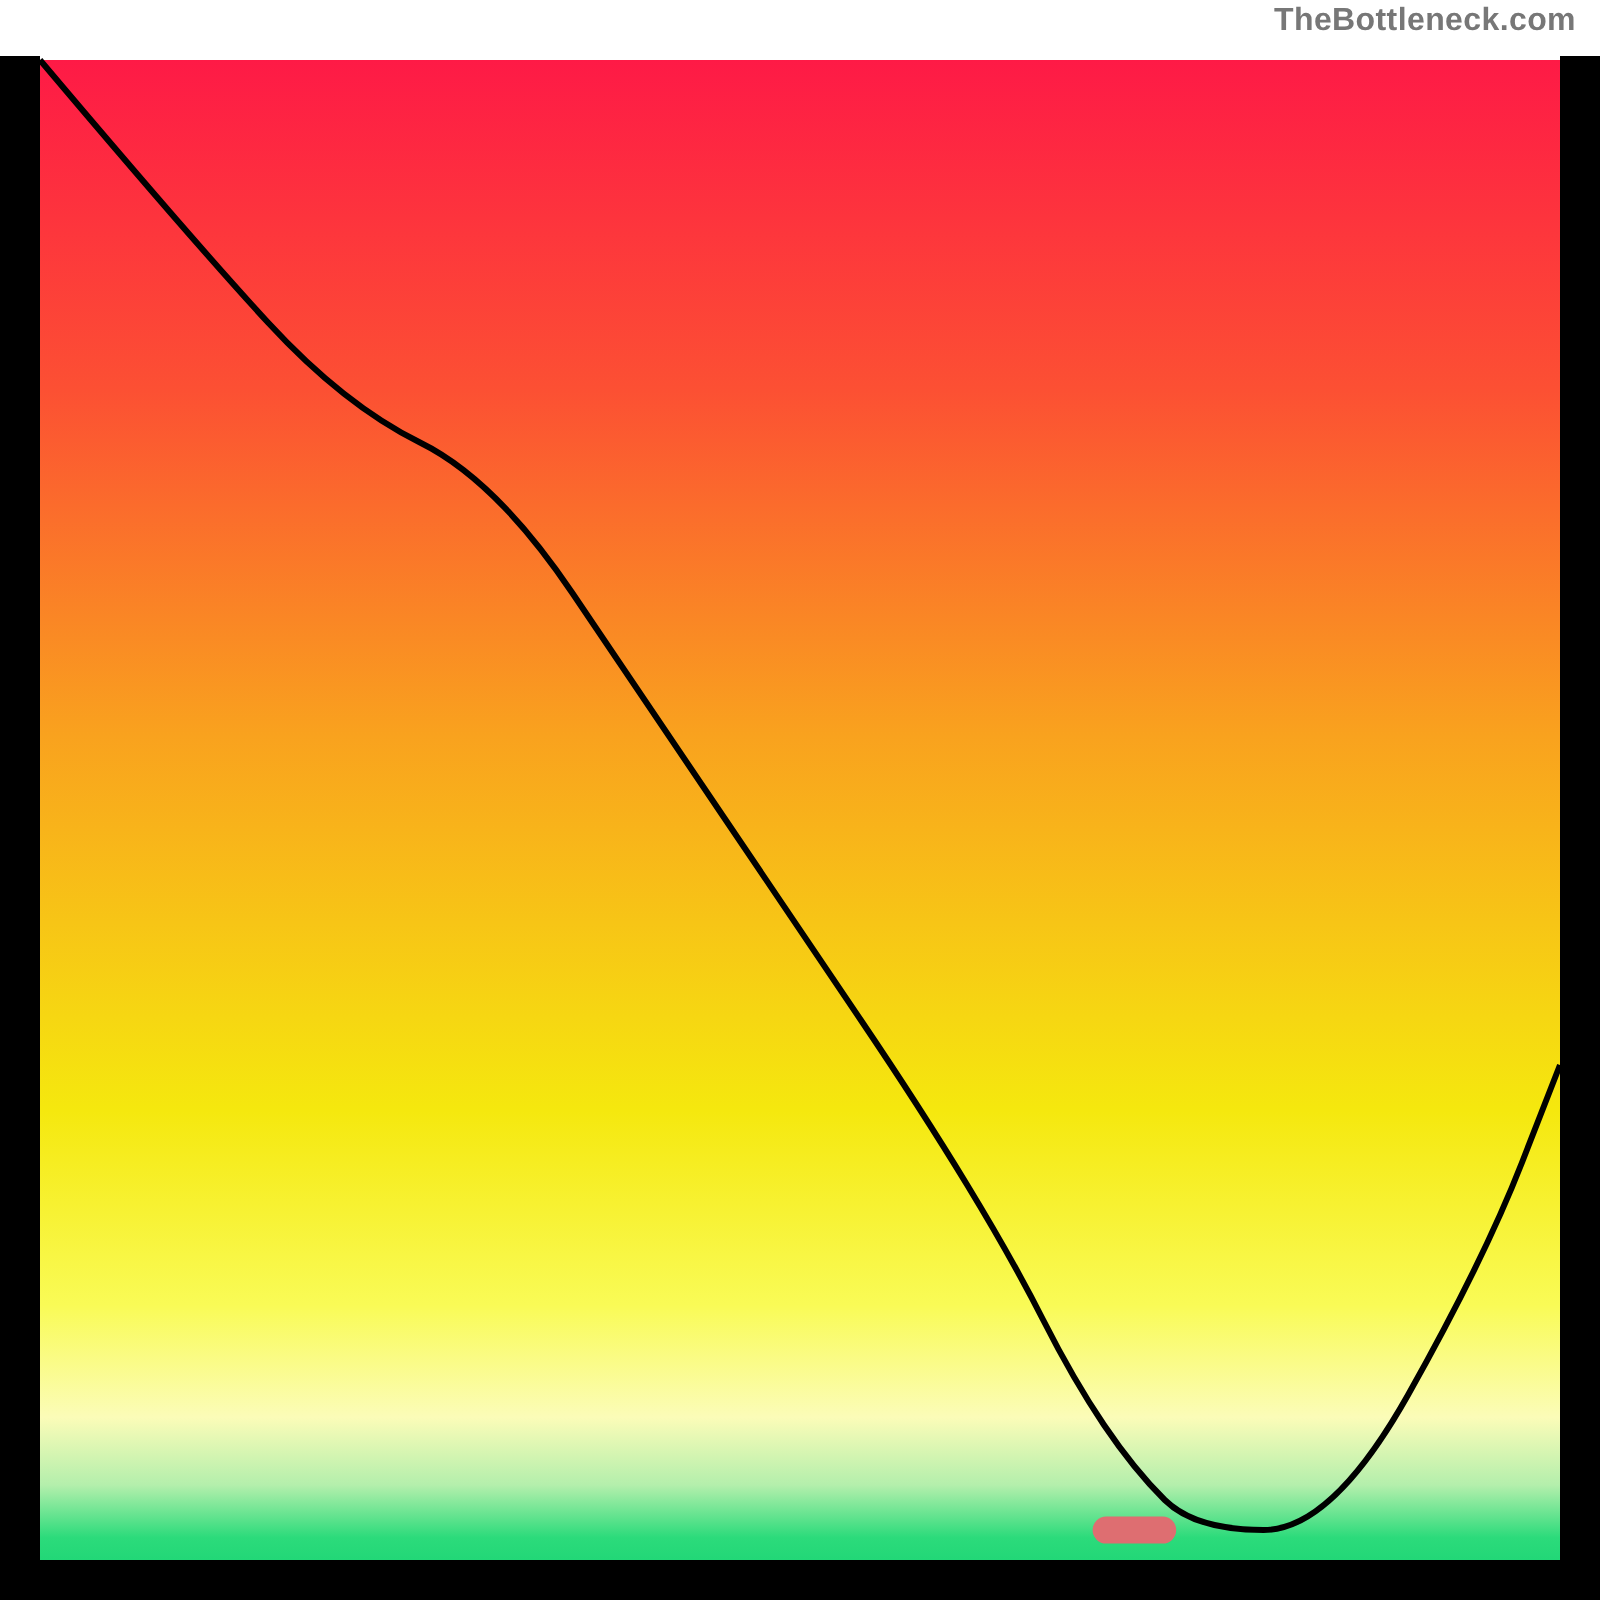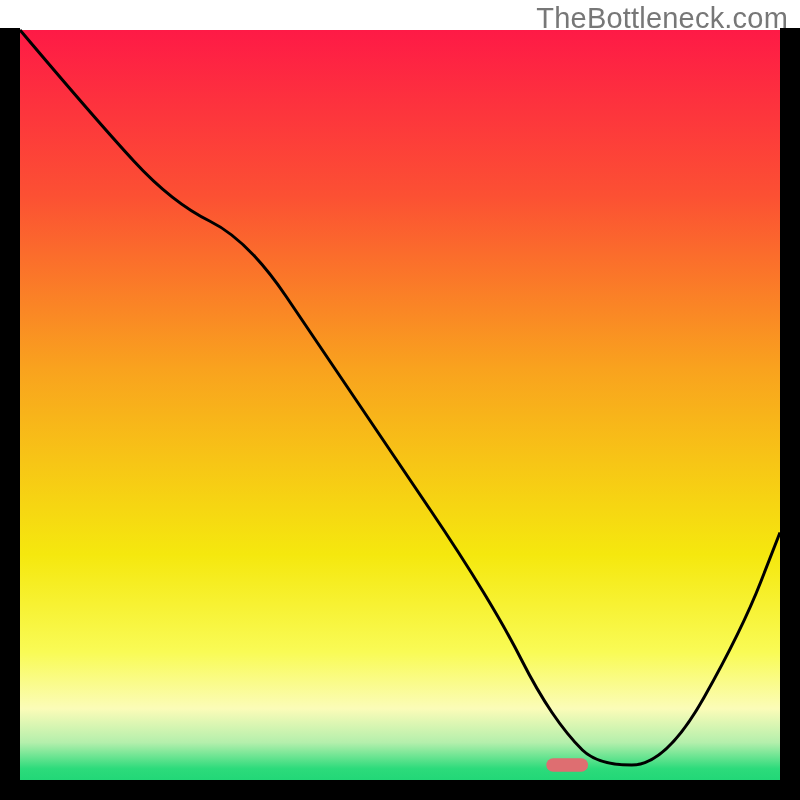--- a/index.html
+++ b/index.html
@@ -13,22 +13,22 @@
   }
   .stage {
     position: relative;
     width: 800px;
     height: 800px;
   }
   .watermark {
     position: absolute;
     top: 2px;
     right: 12px;
-    font-size: 29px;
-    font-weight: 400;
+    font-size: 16px;
+    font-weight: 700;
     color: #777777;
     letter-spacing: 0.2px;
     user-select: none;
   }
   svg {
     position: absolute;
     top: 0;
     left: 0;
   }
 </style>

